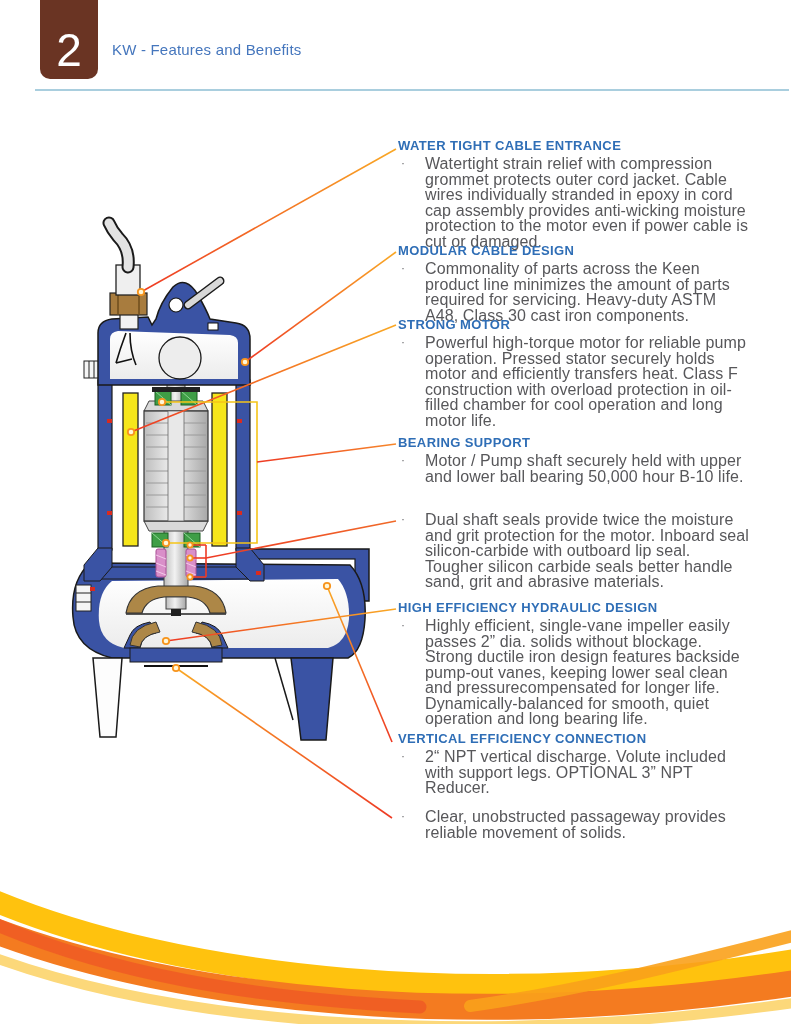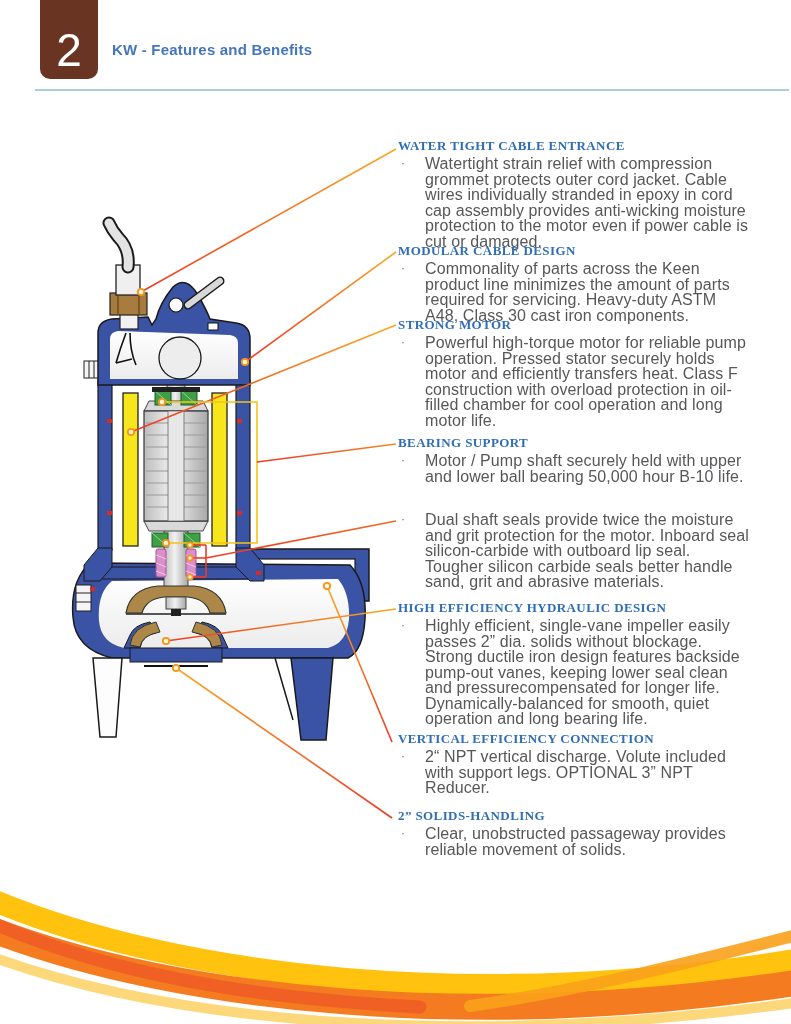--- a/index.html
+++ b/index.html
@@ -10,31 +10,31 @@
   }
   
   .page-badge{
     position:absolute;left:40px;top:0;width:58px;height:79px;
     background:#6a3423;border-radius:0 0 10px 10px;
     display:flex;align-items:flex-end;justify-content:center;
   }
   .page-badge span{color:#fff;font-size:46px;line-height:1;font-weight:500;padding-bottom:6px;}
   .page-title{
     position:absolute;left:112px;top:41px;
-    color:#4576bd;font-size:15px;letter-spacing:.2px;font-weight:700;
+    color:#4576bd;font-size:15px;letter-spacing:.2px;font-weight:400;
   }
   .header-rule{
     position:absolute;left:35px;right:2px;top:89px;height:2px;
     background:#a9cede;
   }
   
   .callout{position:absolute;left:398px;width:352px;}
   .callout h3{
     margin:0 0 3px 0;color:#2f6eb6;font-size:13px;font-weight:600;
-    letter-spacing:.4px;line-height:1.1;font-family:Liberation Serif, serif;
+    letter-spacing:.4px;line-height:1.1;
   }
   .callout .body{display:flex;align-items:flex-start;}
   .callout .bullet{
     flex:0 0 24px;color:#6a6a6d;font-size:12px;line-height:15.5px;padding-left:3px;
   }
   .callout p{
     margin:0;color:#57575a;font-size:16px;line-height:15.5px;letter-spacing:.1px;
   }
   
   .pump-svg{position:absolute;left:60px;top:215px;}
@@ -311,21 +311,20 @@
       </div>
   </div>
   <div class="callout" style="top:732px">
     <h3>VERTICAL EFFICIENCY CONNECTION</h3>
     <div class="body">
         <span class="bullet">·</span>
       <p>2“ NPT vertical discharge. Volute included with support legs. OPTIONAL 3” NPT Reducer.</p>
       </div>
   </div>
   <div class="callout" style="top:809px">
-    <h3>2” SOLIDS-HANDLING</h3>
     <div class="body">
         <span class="bullet">·</span>
       <p>Clear, unobstructed passageway provides reliable movement of solids.</p>
       </div>
   </div>
 
   <svg class="swoosh" width="791" height="150" viewBox="0 0 791 150" preserveAspectRatio="none">
     <path d="M -10,25 C 180,105 480,138 801,85" fill="none" stroke="#ffc20e" stroke-width="22"></path>
     <path d="M -10,55 C 180,128 480,158 801,108" fill="none" stroke="#f47b20" stroke-width="26"></path>
     <path d="M -10,48 C 110,100 250,124 420,133" fill="none" stroke="#ef5b24" stroke-width="13" opacity="0.85" stroke-linecap="round"></path>

